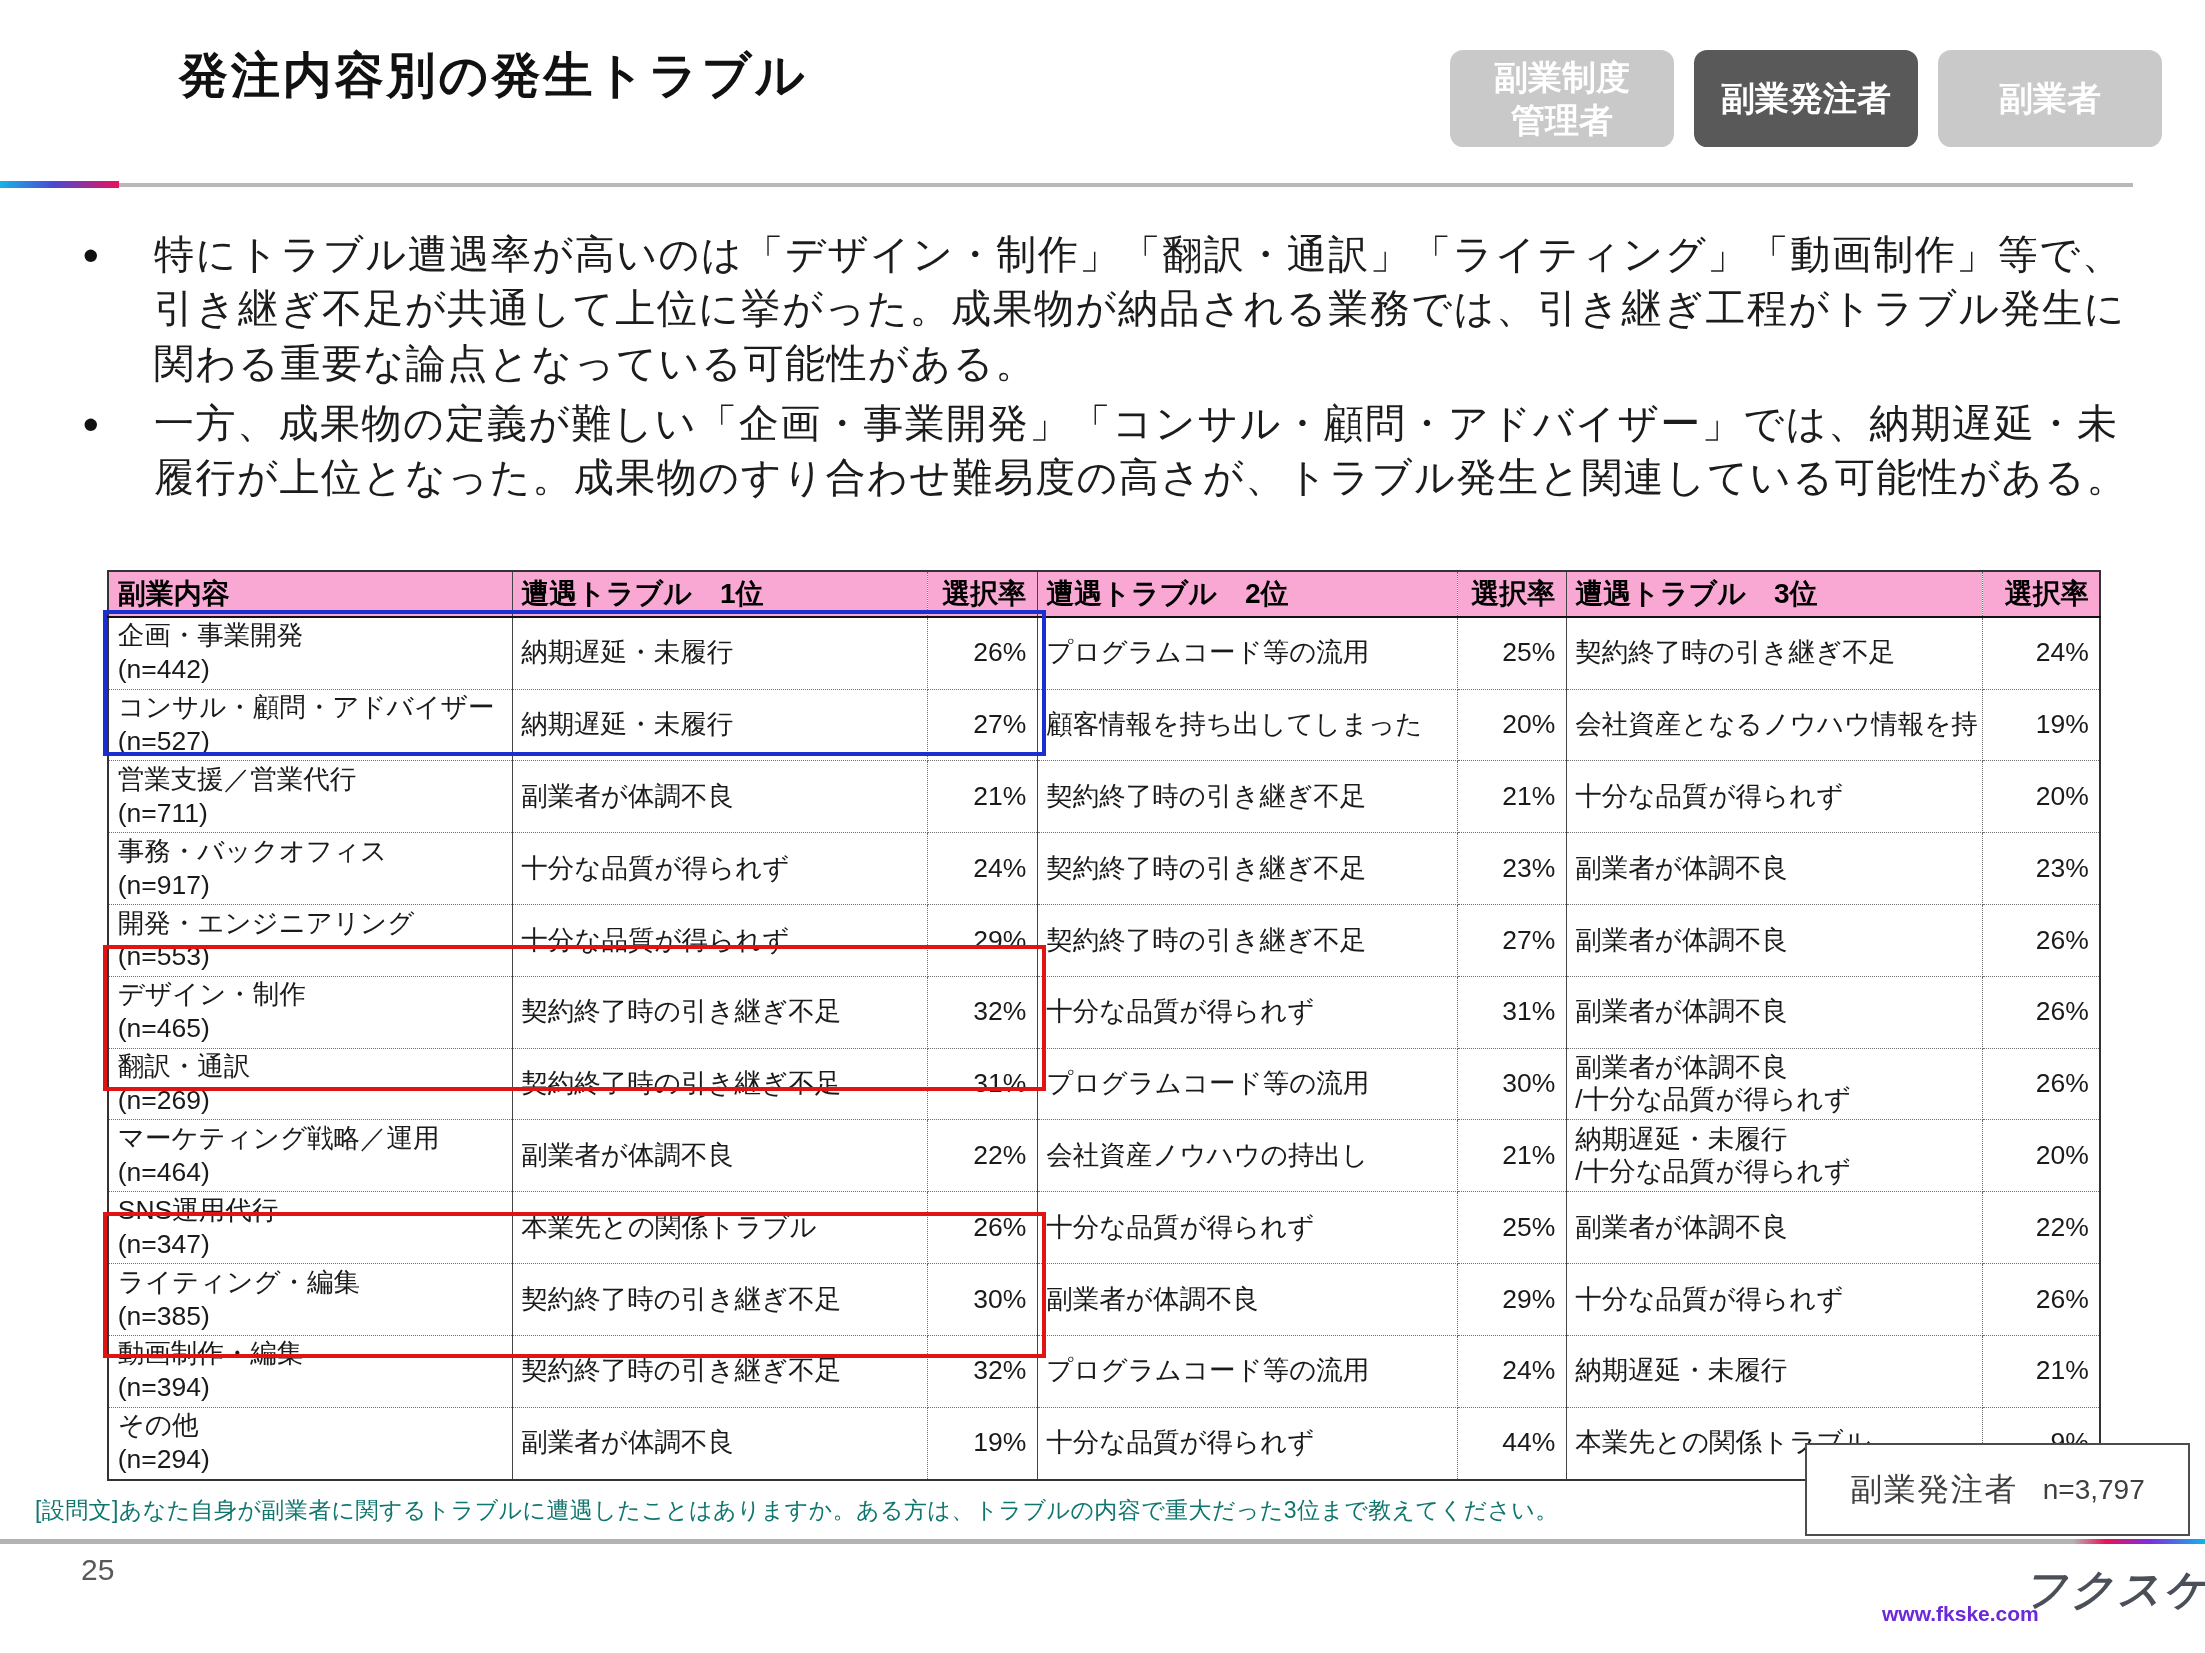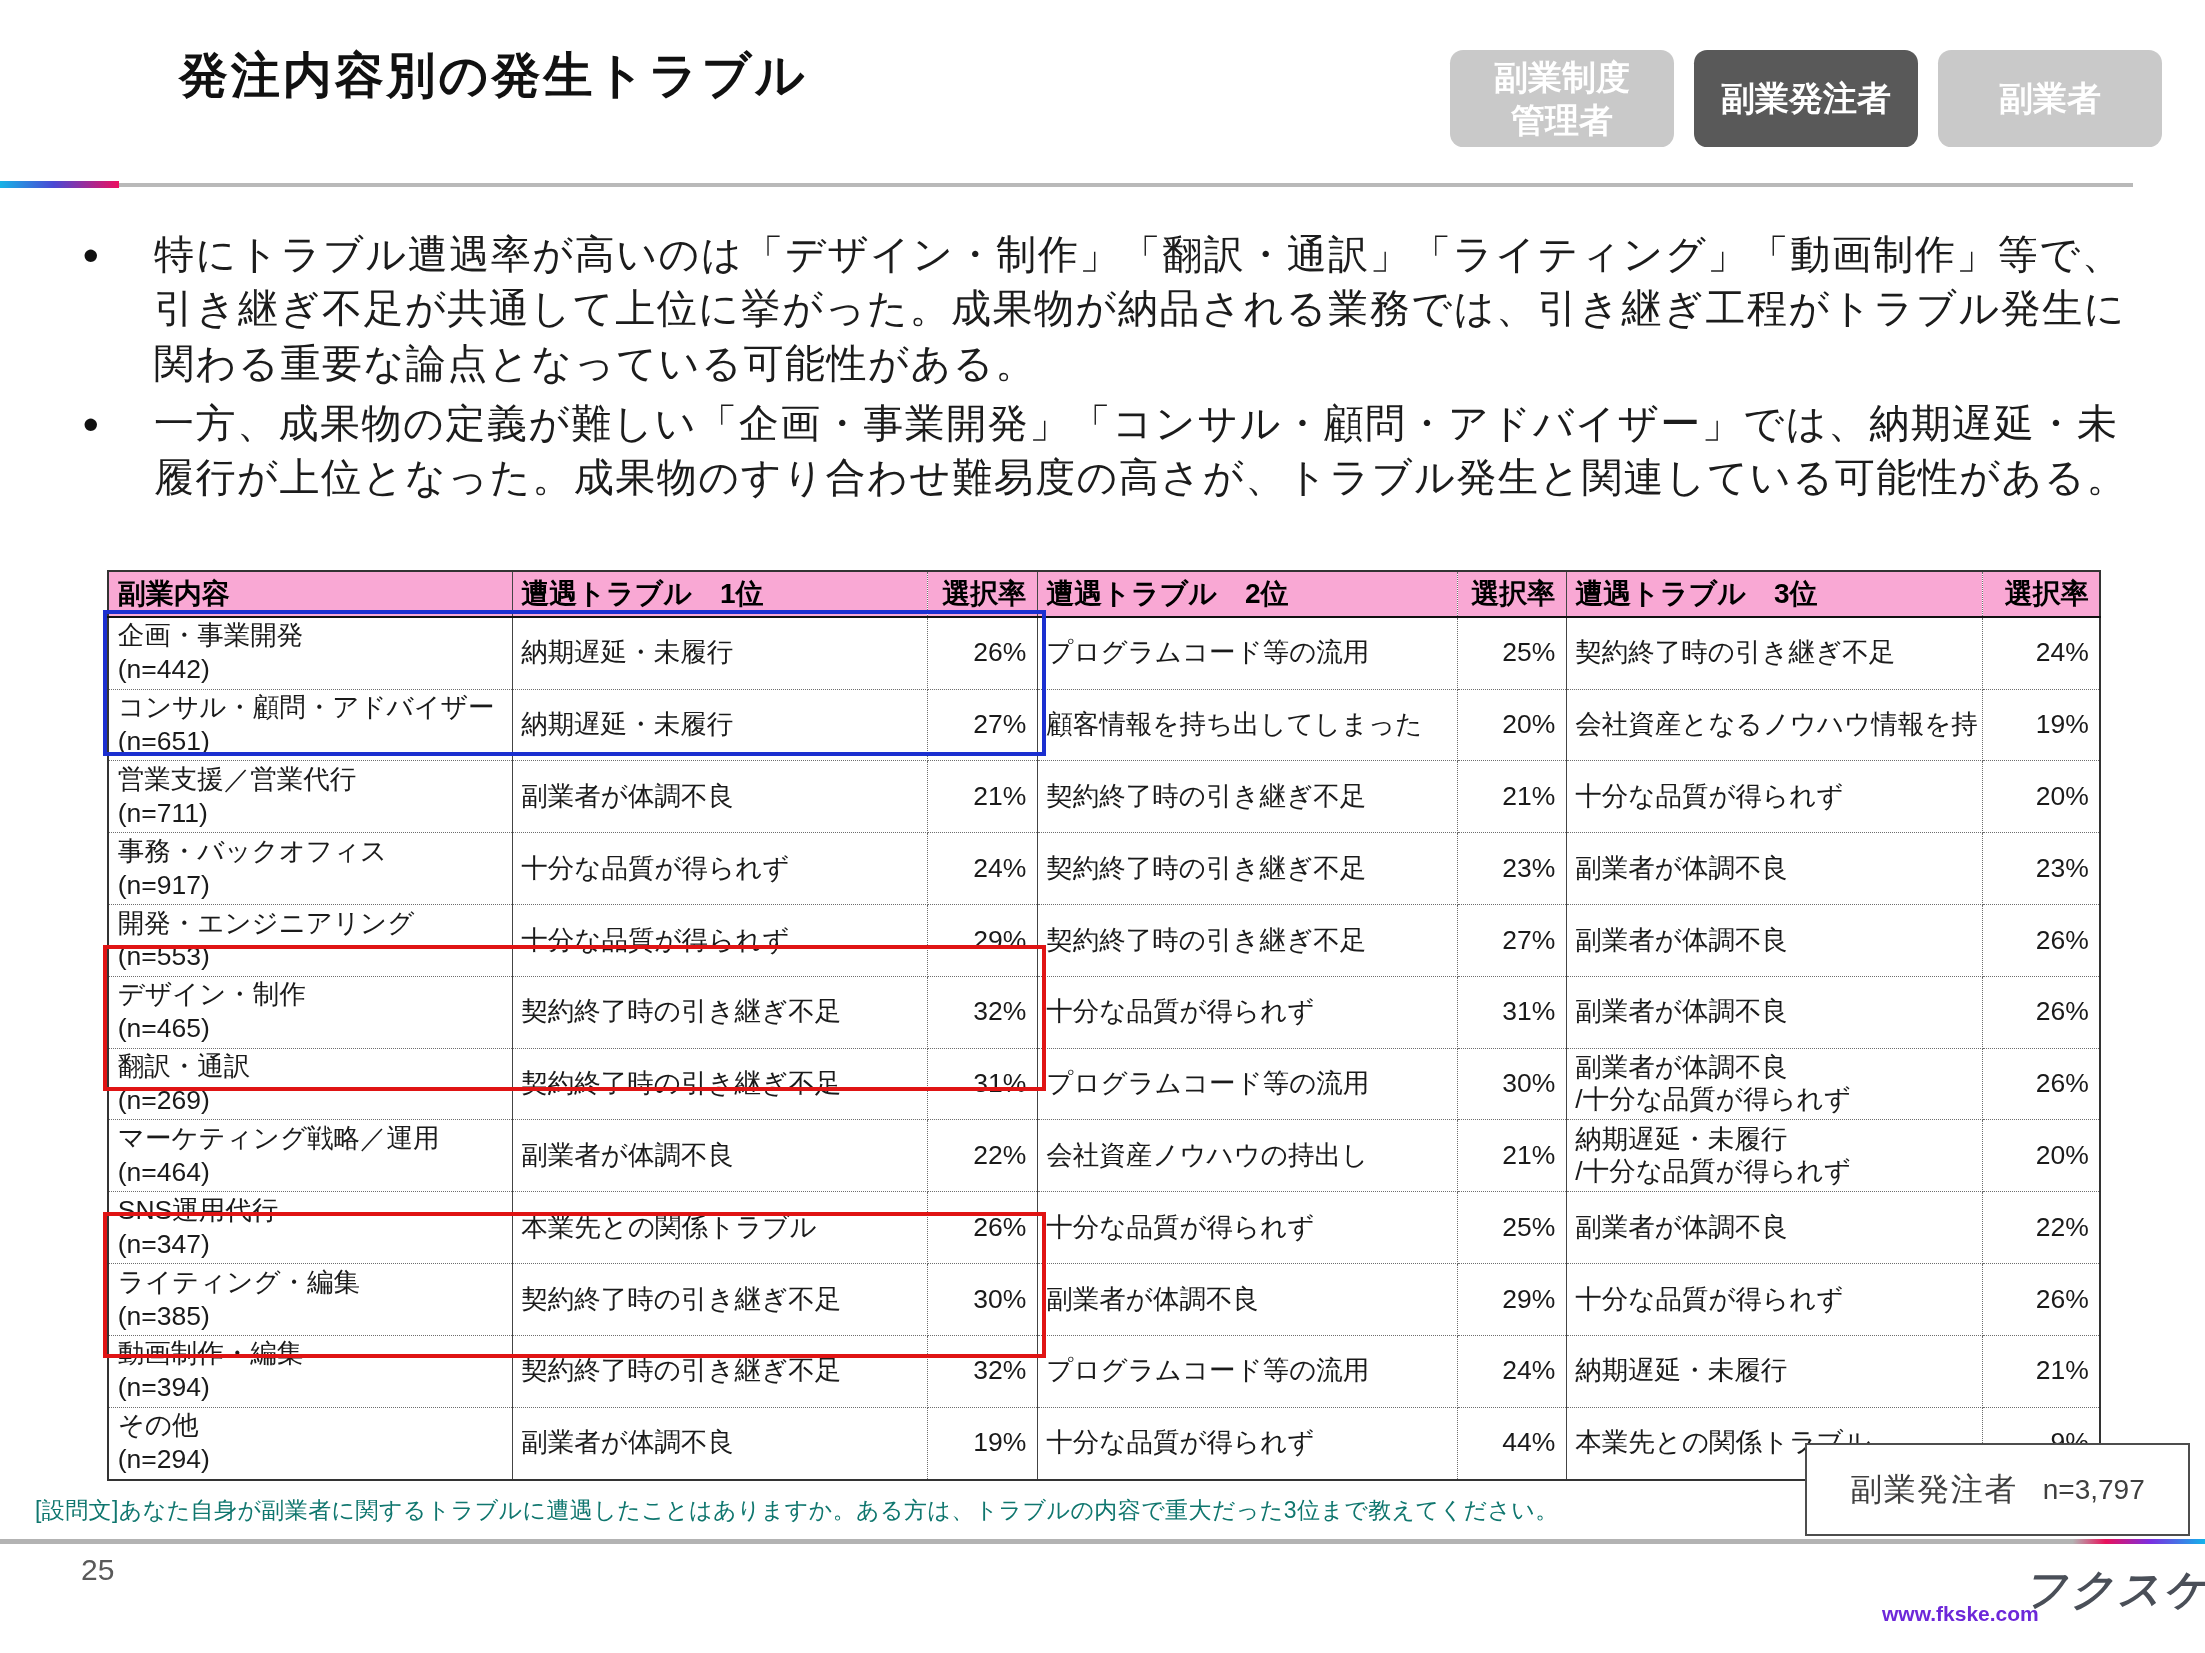--- a/index.html
+++ b/index.html
@@ -118,21 +118,21 @@
 (n=442)</td>
             <td class="c1 trouble">納期遅延・未履行</td>
             <td class="c2 pct">26%</td>
             <td class="c3 trouble">プログラムコード等の流用</td>
             <td class="c4 pct">25%</td>
             <td class="c5 trouble">契約終了時の引き継ぎ不足</td>
             <td class="c6 pct">24%</td>
           </tr>
           <tr>
             <td class="c0 name">コンサル・顧問・アドバイザー
-(n=651)</td>
+(n=527)</td>
             <td class="c1 trouble">納期遅延・未履行</td>
             <td class="c2 pct">27%</td>
             <td class="c3 trouble">顧客情報を持ち出してしまった</td>
             <td class="c4 pct">20%</td>
             <td class="c5 trouble">会社資産となるノウハウ情報を持</td>
             <td class="c6 pct">19%</td>
           </tr>
           <tr>
             <td class="c0 name">営業支援／営業代行
 (n=711)</td>

